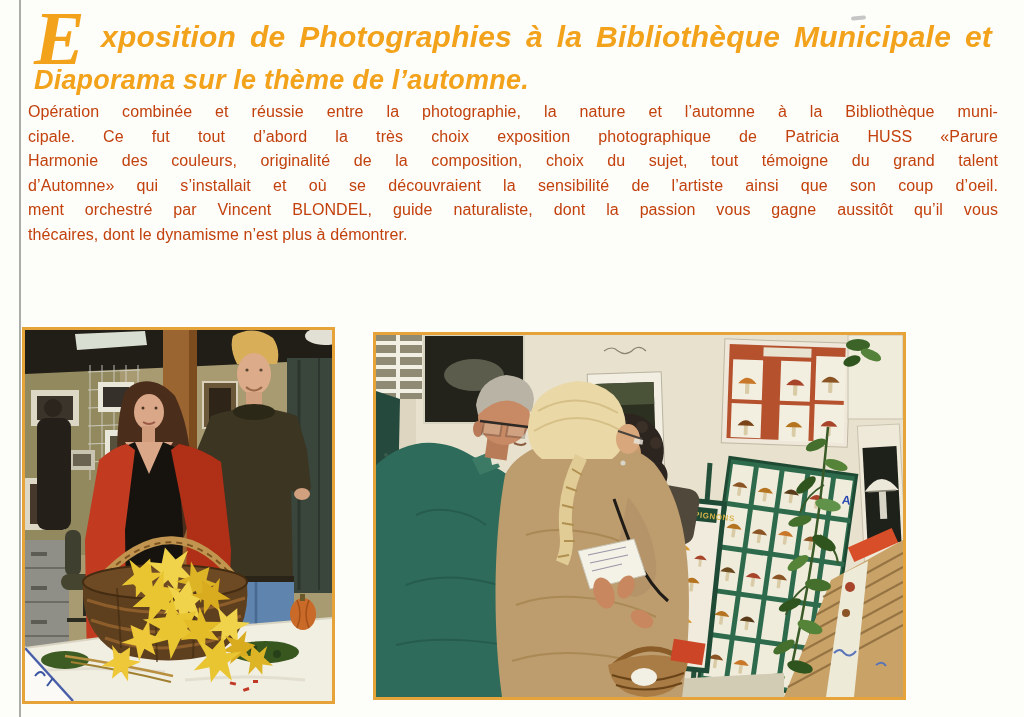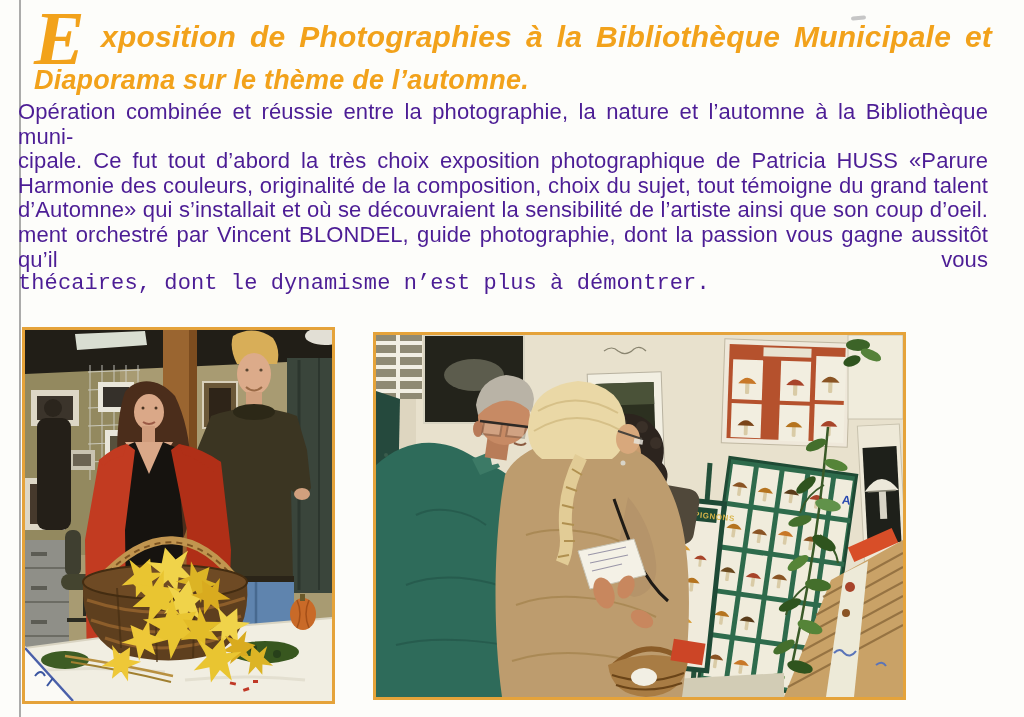--- a/index.html
+++ b/index.html
@@ -8,24 +8,24 @@
   .page{position:absolute;inset:0;background:#fdfdfa;}
   .scan-edge{position:absolute;left:19px;top:0;width:2px;height:717px;background:#8f8f8f;opacity:.75;}
   .artifact-dash{position:absolute;left:851px;top:16px;width:15px;height:4px;background:#c6c6c6;
        transform:rotate(-6deg);border-radius:2px;}
   .title-block{position:absolute;left:34px;top:6px;width:958px;color:#F2A21B;}
   .dropcap{position:absolute;left:0;top:-6px;font-family:"Liberation Serif",serif;
        font-style:italic;font-weight:bold;font-size:76px;line-height:1;}
   .t1text{display:block;margin-left:67px;padding-top:15px;font-style:italic;font-weight:bold;
        font-size:30px;line-height:32px;letter-spacing:.2px;text-align:justify;text-align-last:justify;}
   .t-line2{font-style:italic;font-weight:bold;font-size:27px;line-height:34px;letter-spacing:.2px;margin-top:10px;}
-  .article{position:absolute;left:18px;top:100px;width:970px;color:#4c1d95;
-       font-size:22px;line-height:24.6px;letter-spacing:.1px;}
+  .article{position:absolute;left:28px;top:100px;width:970px;color:#c2410c;
+       font-size:16px;line-height:24.6px;letter-spacing:.1px;}
   .jline{text-align:justify;text-align-last:justify;}
-  .jline.last{text-align:right;text-align-last:left;font-family:Liberation Mono, monospace;}
+  .jline.last{text-align:right;text-align-last:left;}
   .photo{position:absolute;border:3px solid #E5A33A;background:#9a9482;}
   .photo svg{display:block;}
   .photo1{left:22px;top:327px;width:307px;height:371px;}
   .photo2{left:373px;top:332px;width:527px;height:362px;}
 </style>
 </head>
 <body>
 
 <div class="page">
   <div class="scan-edge"></div>
@@ -35,21 +35,21 @@
     <span class="dropcap">E</span>
     <span class="t1text">xposition de Photographies à la Bibliothèque Municipale et</span>
     <div class="t-line2">Diaporama sur le thème de l’automne.</div>
   </div>
 
   <div class="article">
     <div class="jline">Opération combinée et réussie entre la photographie, la nature et l’automne à la Bibliothèque muni-</div>
     <div class="jline">cipale. Ce fut tout d’abord la très choix exposition photographique de Patricia HUSS «Parure</div>
     <div class="jline">Harmonie des couleurs, originalité de la composition, choix du sujet, tout témoigne du grand talent</div>
     <div class="jline">d’Automne» qui s’installait et où se découvraient la sensibilité de l’artiste ainsi que son coup d’oeil.</div>
-    <div class="jline">ment orchestré par Vincent BLONDEL, guide photographie, dont la passion vous gagne aussitôt qu’il vous</div>
+    <div class="jline">ment orchestré par Vincent BLONDEL, guide naturaliste, dont la passion vous gagne aussitôt qu’il vous</div>
     <div class="jline last">thécaires, dont le dynamisme n’est plus à démontrer.</div>
   </div>
 
   <figure class="photo photo1" style="margin:0">
     <svg viewBox="0 0 307 371" width="307" height="371">
       <defs>
         <path id="leaf" d="M0,-13 L4,-5 L12,-8 L6,0 L11,9 L3,5 L0,13 L-3,5 L-11,9 L-6,0 L-12,-8 L-4,-5 Z"></path>
       </defs>
       <g>
         <rect x="0" y="0" width="307" height="371" fill="#a89b72"></rect>

